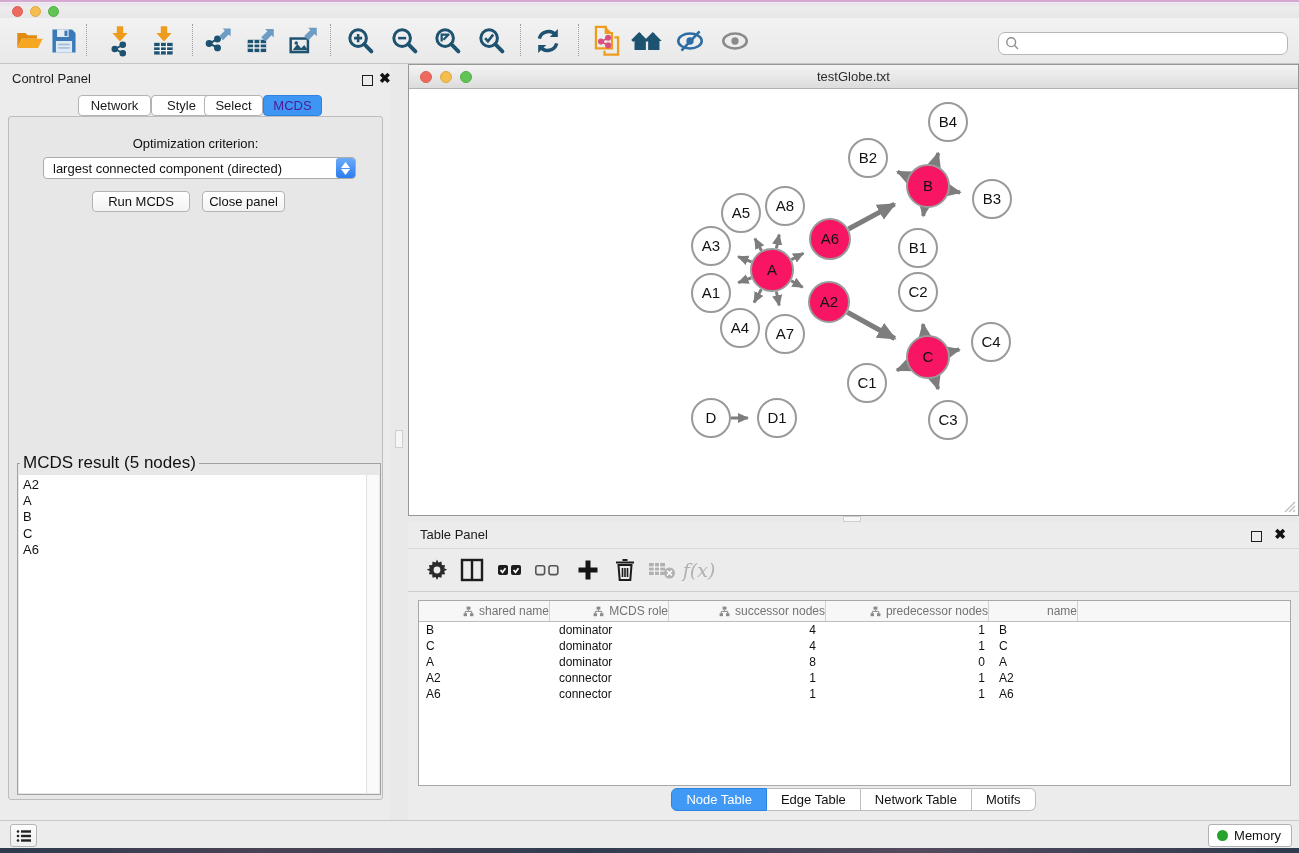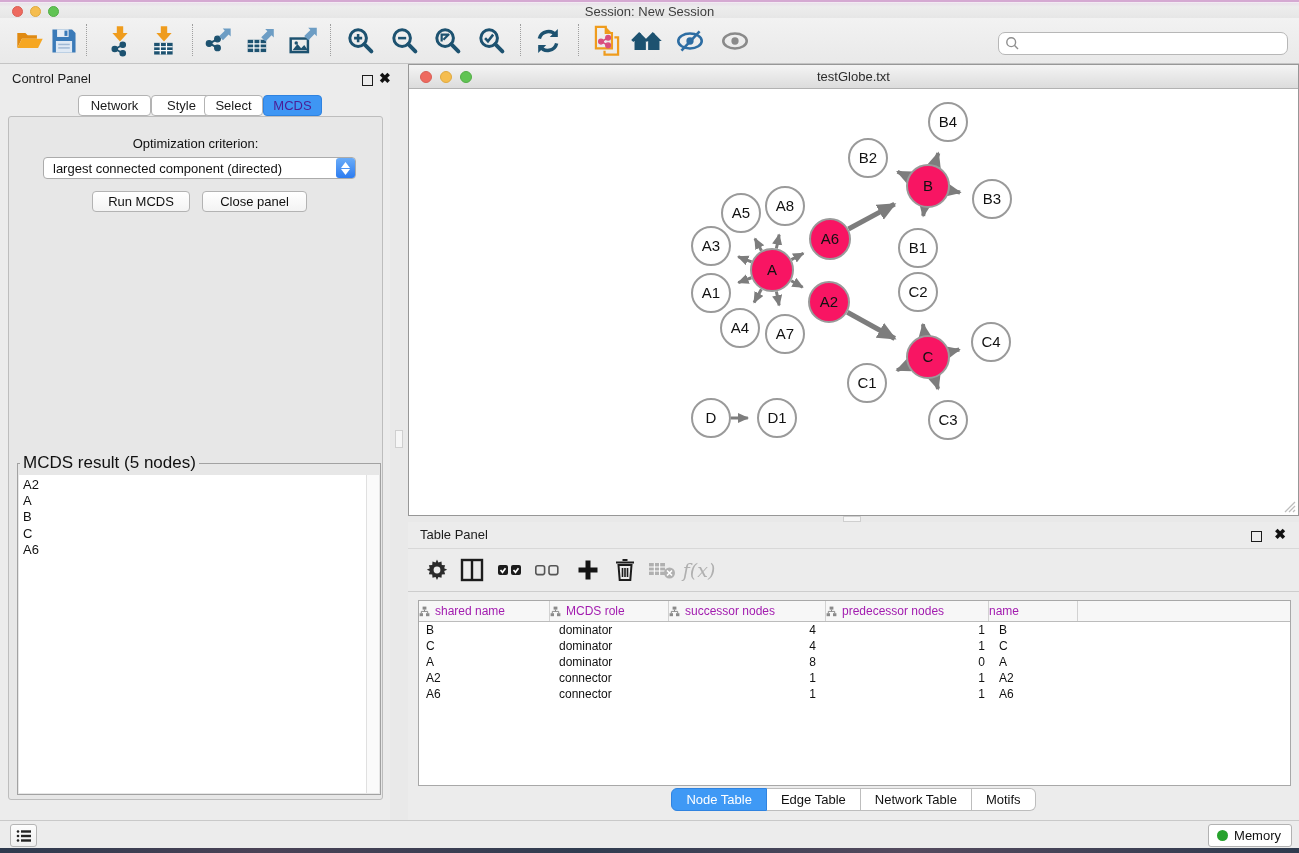--- a/index.html
+++ b/index.html
@@ -67,21 +67,21 @@
 
   
   #table-panel { left:408px; top:522px; width:891px; height:298px; background:#ececec; }
   #tp-title { left:12px; top:5px; font-size:13px; color:#1c1c1c; }
   #tp-toolbar { left:0; top:26px; width:100%; height:44px; border-top:1px solid #d8d8d8; border-bottom:1px solid #cdcdcd; }
   .tpicon { position:absolute; top:4px; width:32px; height:34px; display:flex; align-items:center; justify-content:center; cursor:pointer; }
   .tpicon.disabled { cursor:default; }
   #fx-label { font-family:"DejaVu Serif", serif; font-style:italic; font-size:19px; color:#b0b0b0; }
   #node-table { left:10px; top:78px; width:873px; height:186px; background:#fff; border:1px solid #a8a8a8; overflow:hidden; }
   .th-row { display:flex; height:21px; background:#f7f7f7; border-bottom:1px solid #bcbcbc; }
-  .th { display:flex; align-items:center; justify-content:flex-start; gap:5px; font-size:12px; color:#a21caf;
+  .th { display:flex; align-items:center; justify-content:flex-end; gap:5px; font-size:12px; color:#737373;
         border-right:1px solid #d2d2d2; cursor:pointer; }
   .th:last-child { border-right:none; }
   .tr { display:flex; height:16px; cursor:pointer; }
   .td { font-size:12px; color:#111; line-height:16px; white-space:nowrap; overflow:hidden; }
   
   #table-tabs { left:0; top:266px; width:100%; display:flex; justify-content:center; }
   .ttab { height:23px; background:#fff; border:1px solid #bdbdbd; border-left:none; font-size:13px; color:#111;
      display:flex; align-items:center; padding:0 14px; cursor:pointer; }
   .ttab:first-child { border-left:1px solid #bdbdbd; border-radius:6px 0 0 6px; }
   .ttab:last-child { border-radius:0 6px 6px 0; }
@@ -99,21 +99,20 @@
 </style>
 </head>
 <body>
 
 <div id="app">
 
   <div class="abs" id="main-titlebar">
     <div class="tl red" style="left:12px; top:4px;  width:11px; height:11px;"></div>
     <div class="tl yellow" style="left:30px; top:4px;  width:11px; height:11px;"></div>
     <div class="tl green" style="left:48px; top:4px;  width:11px; height:11px;"></div>
-    <div class="abs" id="main-title">Session: New Session</div>
   </div>
 
   <div class="abs" id="toolbar">
     <div id="toolbar-icons">
         <div class="tbicon" style="left: 13px;">
           <svg width="32" height="30" viewBox="0 0 26 26">
             <path d="M2 19 V6 h7 l2 2 h8 v3 H6 Z" fill="#e08a12"></path>
             <path d="M2 19 L6 11 h18 l-4 8 Z" fill="#f6a722"></path>
           </svg>
         </div>
@@ -291,21 +290,21 @@
     </div>
     <div class="abs" id="criterion-stepper">
       <svg width="9" height="6" viewBox="0 0 9 6">
           <path d="M4.5 0 L9 6 H0 Z" fill="#fff"></path>
         </svg>
       <svg width="9" height="6" viewBox="0 0 9 6">
           <path d="M4.5 6 L0 0 H9 Z" fill="#fff"></path>
         </svg>
     </div>
     <div class="btn" style="left:92px; width:98px;">Run MCDS</div>
-    <div class="btn" style="left:202px; width:105px;">Close panel</div>
+    <div class="btn" style="left:202px; width:83px;">Close panel</div>
     <fieldset id="result-fieldset">
       <legend>MCDS result (5 nodes)</legend>
       <div id="result-list">
           <div class="result-item">A2</div>
           <div class="result-item">A</div>
           <div class="result-item">B</div>
           <div class="result-item">C</div>
           <div class="result-item">A6</div>
         </div>
       <div id="result-scroll"></div>

